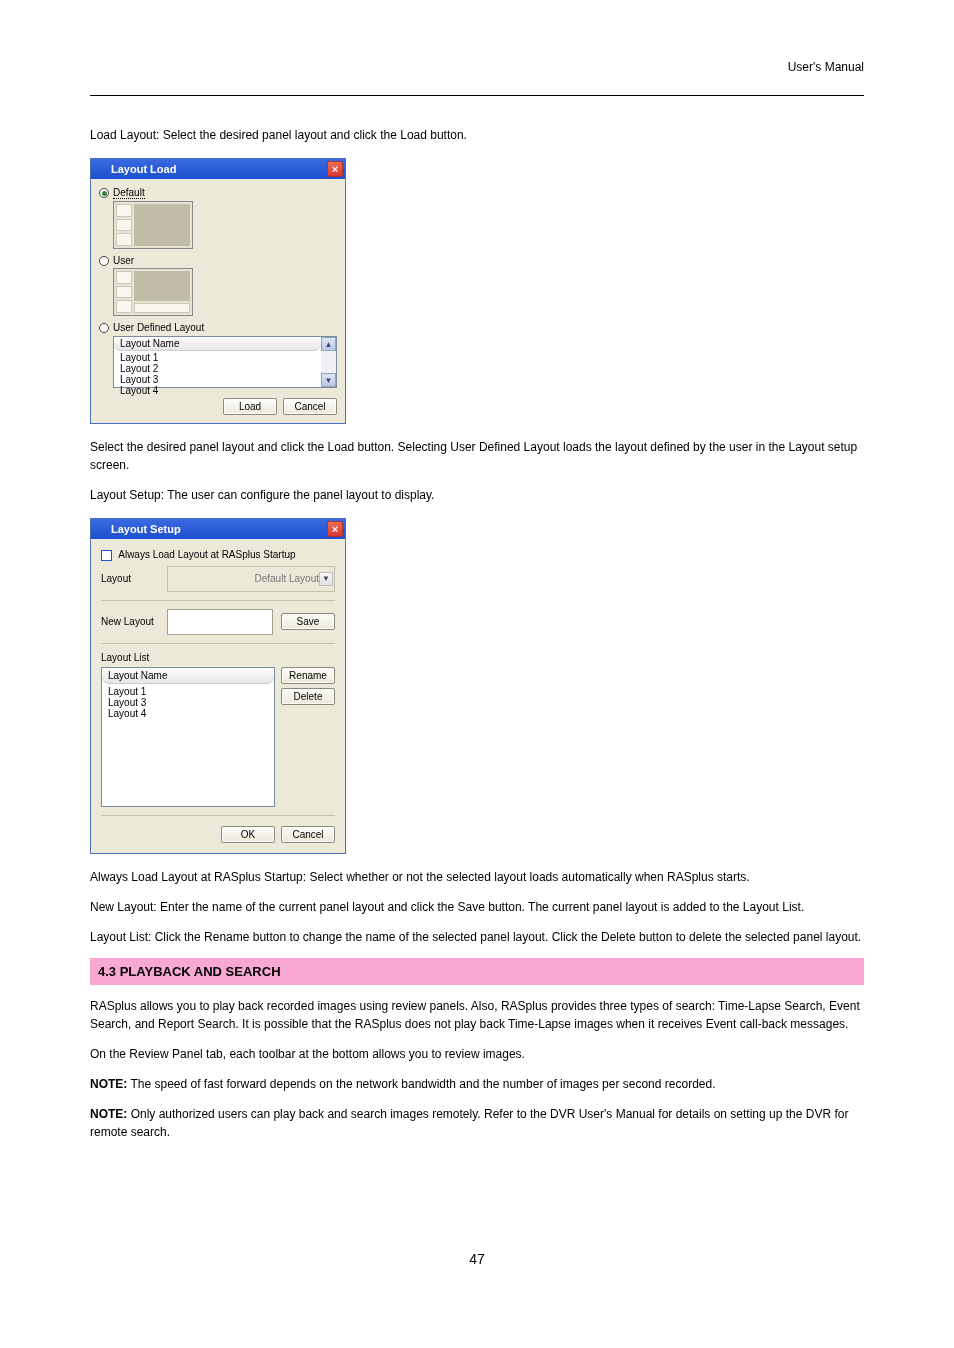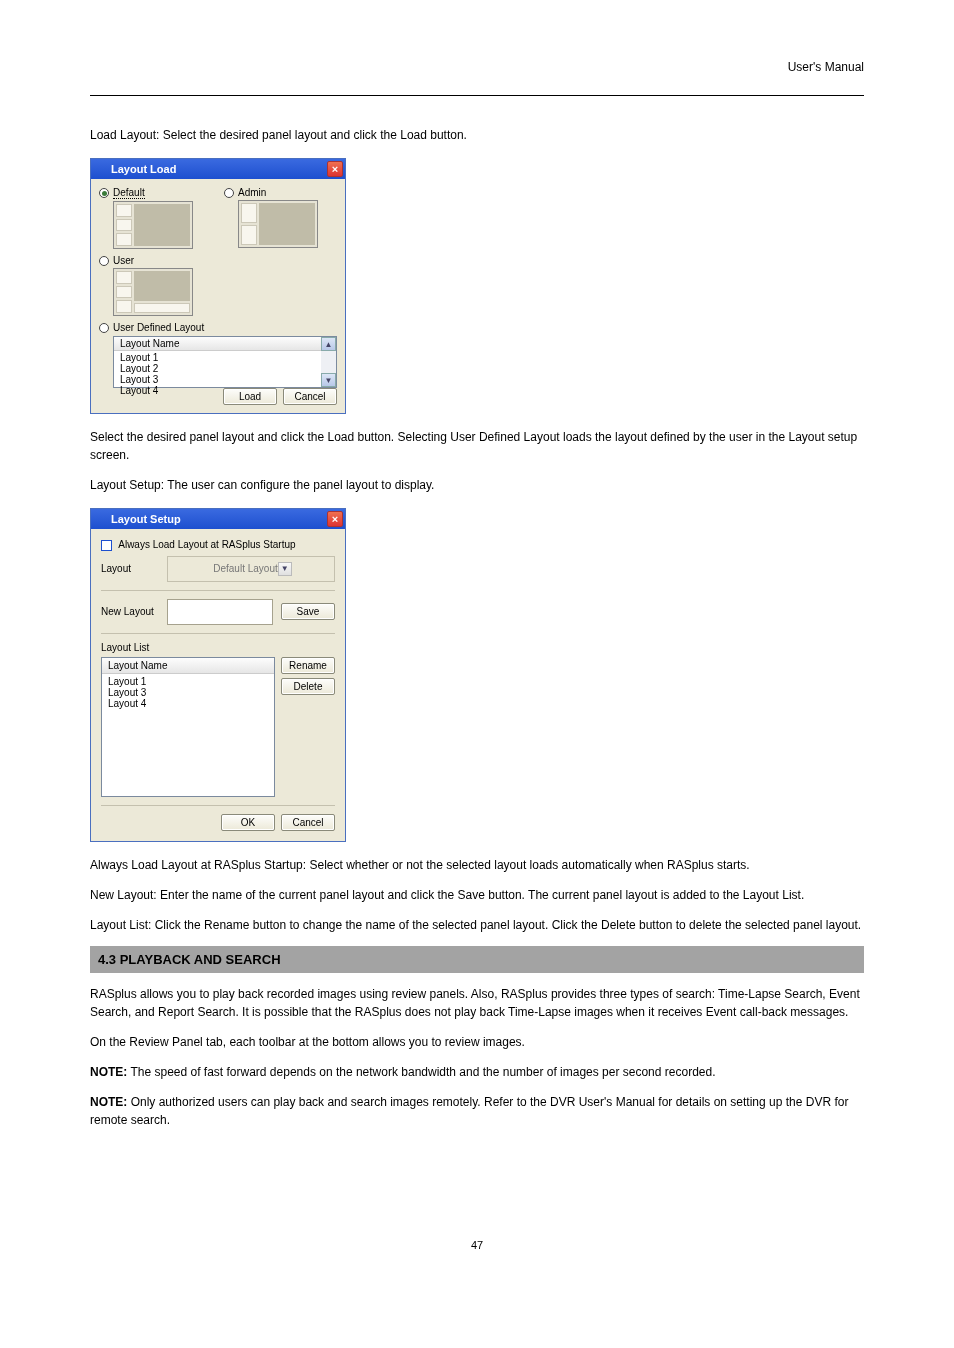--- a/index.html
+++ b/index.html
@@ -142,20 +142,21 @@
     flex: 1;
     padding: 2px 6px;
   }
   .lb-header {
     border-bottom: 1px solid #ccc;
     padding-bottom: 1px;
     margin-bottom: 1px;
     background: linear-gradient(#fdfdfd, #e6e6e6);
     margin: -2px -6px 1px -6px;
     padding: 1px 6px;
+    border-radius: 7px;
   }
   .lb-row { line-height: 1.1; }
   .scrollbar {
     width: 15px;
     background: #e8e6da;
     display: flex;
     flex-direction: column;
   }
   .sb-btn {
     height: 14px;
@@ -166,20 +167,21 @@
     justify-content: center;
     font-size: 8px;
     color: #446;
   }
   .sb-track { flex: 1; background: #eef0f4; }
 
   .btn-row {
     display: flex;
     justify-content: flex-end;
     gap: 6px;
+    margin-top: 10px;
   }
   .winbtn {
     border: 1px solid #8a8a7a;
     background: linear-gradient(#fdfdfb, #ece9d8);
     padding: 2px 0;
     width: 54px;
     text-align: center;
     font-size: 10px;
     border-radius: 2px;
     box-shadow: 0 0 0 1px #fff inset;
@@ -206,21 +208,21 @@
   .dropdown, .textinput {
     border: 1px solid #a6a28e;
     background: #fff;
     height: 14px;
     flex: 1;
     padding: 12px 4px;
     font-size: 10px;
     color: #777;
     display: flex;
     align-items: center;
-    justify-content: center;
+    justify-content: flex-end;
   }
   .dropdown.disabled { background: #ece9d8; border-color:#c4c0ae; }
   .dd-arrow {
     width: 14px;
     height: 14px;
     border: 1px solid #bbb;
     background: linear-gradient(#f8f8f8,#e0e0e0);
     display: flex;
     align-items: center;
     justify-content: center;
@@ -251,28 +253,28 @@
     display: flex;
     align-items: flex-start;
   }
   .ll-col { flex:1; }
   .sec-divider {
     border: none;
     border-top: 1px solid #c4c0ae;
     margin: 8px 0;
   }
   .gray-bar {
-    background: #a3a3a3;
+    background: #f9a8d4;
     padding: 6px 8px;
     font-size: 13px;
     font-weight: bold;
   }
   .footer-page {
     text-align: center;
-    font-size: 11px;
+    font-size: 14px;
     margin-top: 110px;
   }
 </style>
 </head>
 <body>
 
 <div class="page">
   <div class="header-right">User's Manual</div>
   <hr class="top-rule">
 
@@ -293,33 +295,20 @@
             </div>
             <div class="prev-box">
               <div class="prev-side">
                   <div></div>
                   <div></div>
                   <div></div>
                 </div>
               <div class="prev-panel"></div>
             </div>
           </div>
-          <div class="radio-opt" style="width:50%">
-            <div class="radio-line">
-              <span class="radio"></span>
-              <span>Admin</span>
-            </div>
-            <div class="prev-box">
-              <div class="prev-side">
-                  <div></div>
-                  <div></div>
-                </div>
-              <div class="prev-panel"></div>
-            </div>
-          </div>
         </div>
         <div class="row2">
           <div class="radio-opt" style="width:50%">
             <div class="radio-line">
               <span class="radio"></span>
               <span>User</span>
             </div>
             <div class="prev-box" style="align-items:stretch">
               <div class="prev-side">
                   <div></div>

